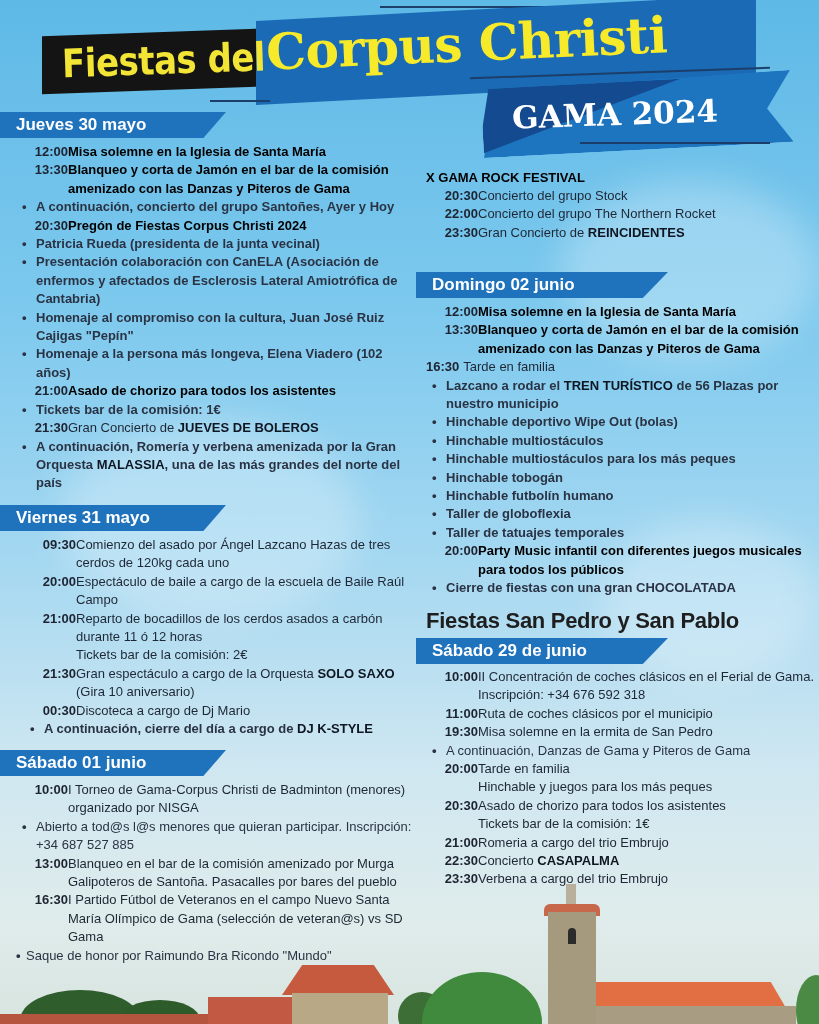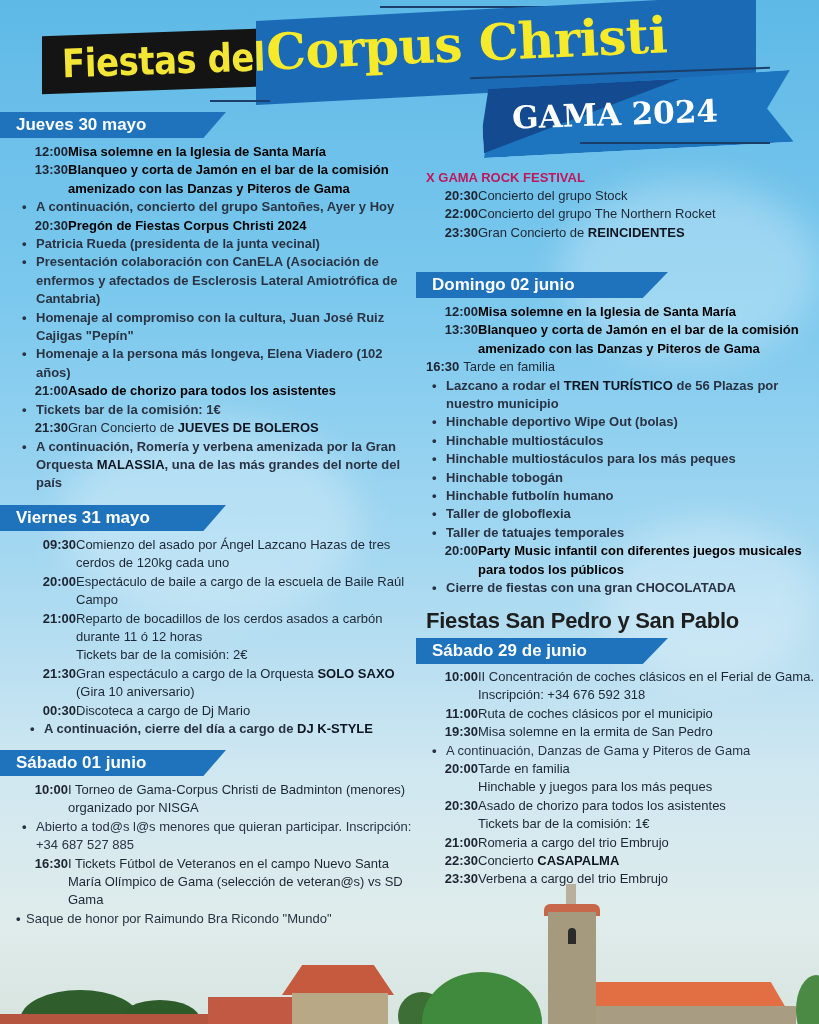--- a/index.html
+++ b/index.html
@@ -51,21 +51,21 @@
 
   
   .day-banner {
     position: absolute; height: 26px; background: #1f73bd;
     clip-path: polygon(0 0, 100% 0, 90% 100%, 0 100%);
     color: #ffffff; font-weight: bold; font-size: 17px; line-height: 26px; padding-left: 16px;
   }
   .section-title {
     position: absolute; font-weight: bold; font-size: 22px; color: #1e1e1e; letter-spacing: -0.3px;
   }
-  .festival-title { position: absolute; font-weight: bold; font-size: 13px; color: #be185d; }
+  .festival-title { position: absolute; font-weight: bold; font-size: 13px; color: #000000; }
 
   
   .events { position: absolute; font-size: 13px; line-height: 18.4px; }
   .ev { display: flex; }
   .ev .time { font-weight: bold; width: 52px; flex: none; color: #1d2330; text-align: right; }
   .ev .desc { flex: 1; font-weight: bold; color: #000000; }
   .ev.plain .desc { font-weight: normal; color: #1e2735; }
   .bullet { display: flex; }
   .bullet .dot { width: 20px; flex: none; padding-left: 6px; color: #2a3344; font-weight: bold; }
   .bullet .desc { flex: 1; font-weight: bold; color: #2a3344; }
@@ -189,22 +189,26 @@
 <div class="events" style="left:16px;top:781px;width:400px;">
   <div class="ev plain">
       <span class="time">10:00</span>
       <span class="desc">I Torneo de Gama-Corpus Christi de Badminton (menores) organizado por NISGA</span>
     </div>
   <div class="bullet">
       <span class="dot">•</span>
       <span class="desc" style="font-weight:normal">Abierto a tod@s l@s menores que quieran participar. Inscripción: +34 687 527 885</span>
     </div>
   <div class="ev plain">
+      <span class="time">13:00</span>
+      <span class="desc">Blanqueo en el bar de la comisión amenizado por Murga Galipoteros de Santoña. Pasacalles por bares del pueblo</span>
+    </div>
+  <div class="ev plain">
       <span class="time">16:30</span>
-      <span class="desc">I Tickets Fútbol de Veteranos en el campo Nuevo Santa María Olímpico de Gama (selección de veteran@s) vs SD Gama</span>
+      <span class="desc">I Partido Fútbol de Veteranos en el campo Nuevo Santa María Olímpico de Gama (selección de veteran@s) vs SD Gama</span>
     </div>
   <div class="bullet">
       <span class="dot" style="width:10px;padding-left:0">•</span>
       <span class="desc" style="font-weight:normal">Saque de honor por Raimundo Bra Ricondo "Mundo"</span>
     </div>
 </div>
 
 <div class="festival-title" style="left:426px;top:170px;">X GAMA ROCK FESTIVAL</div>
 <div class="events" style="left:426px;top:187px;width:390px;">
   <div class="ev plain">

